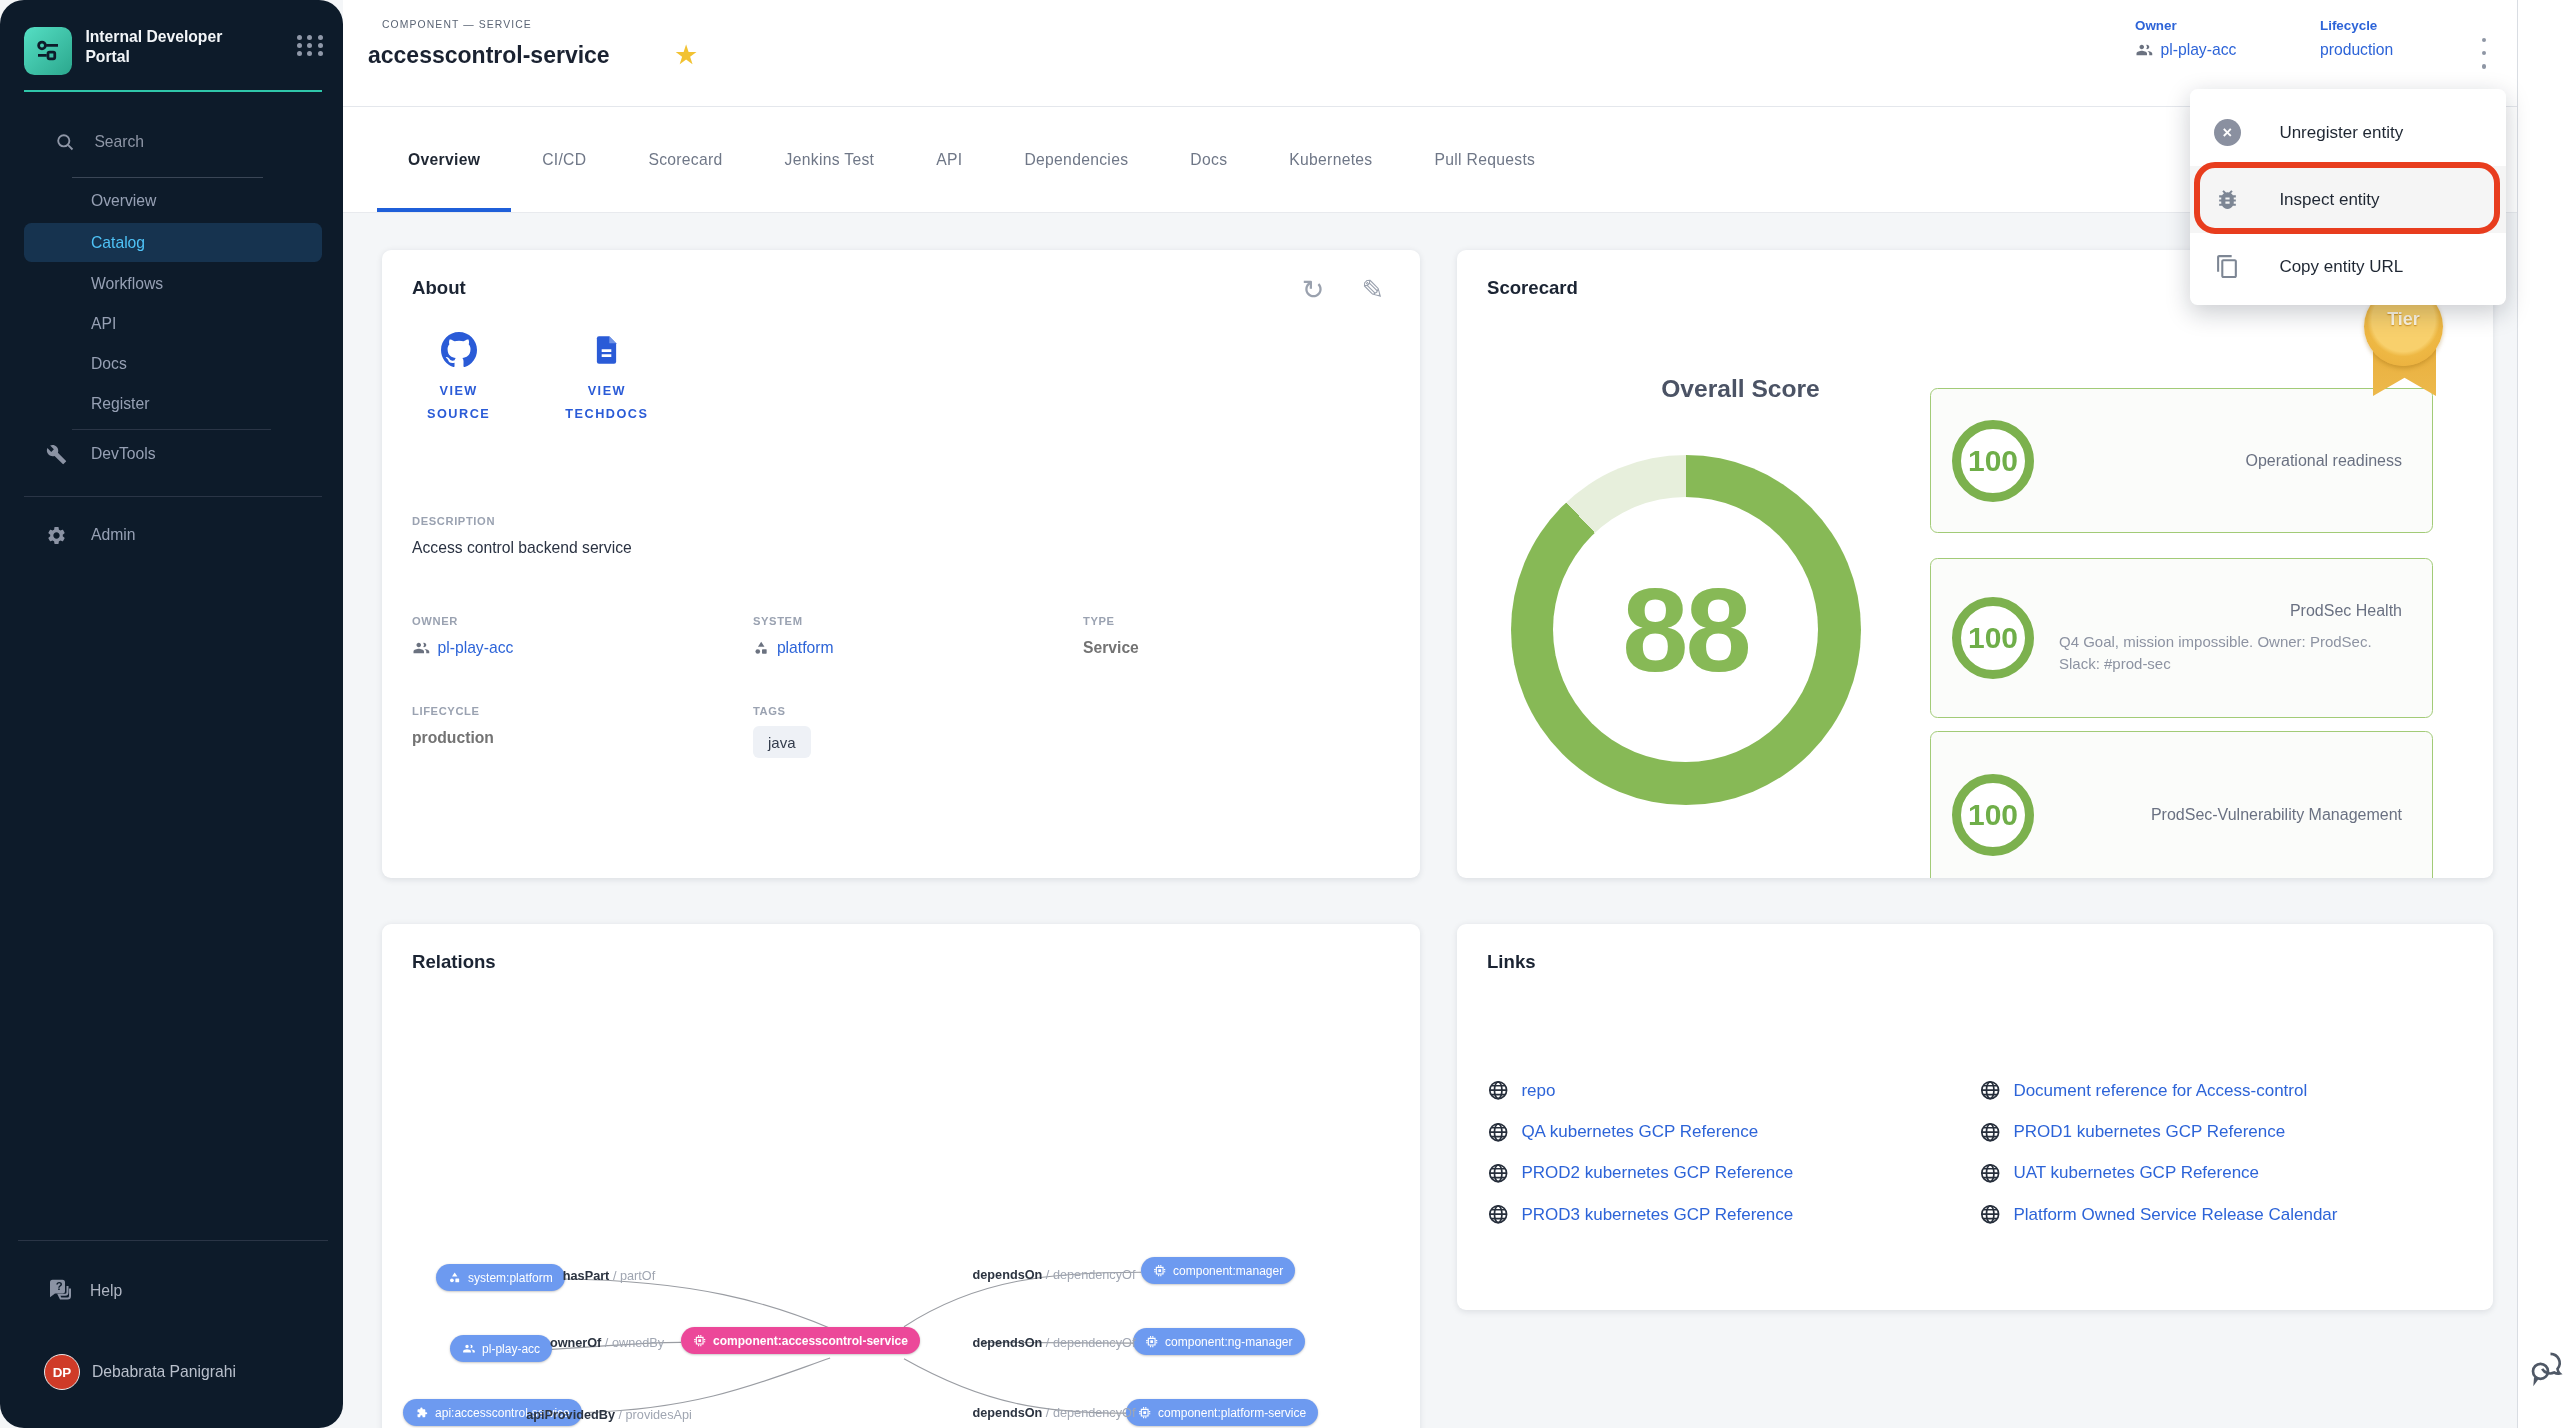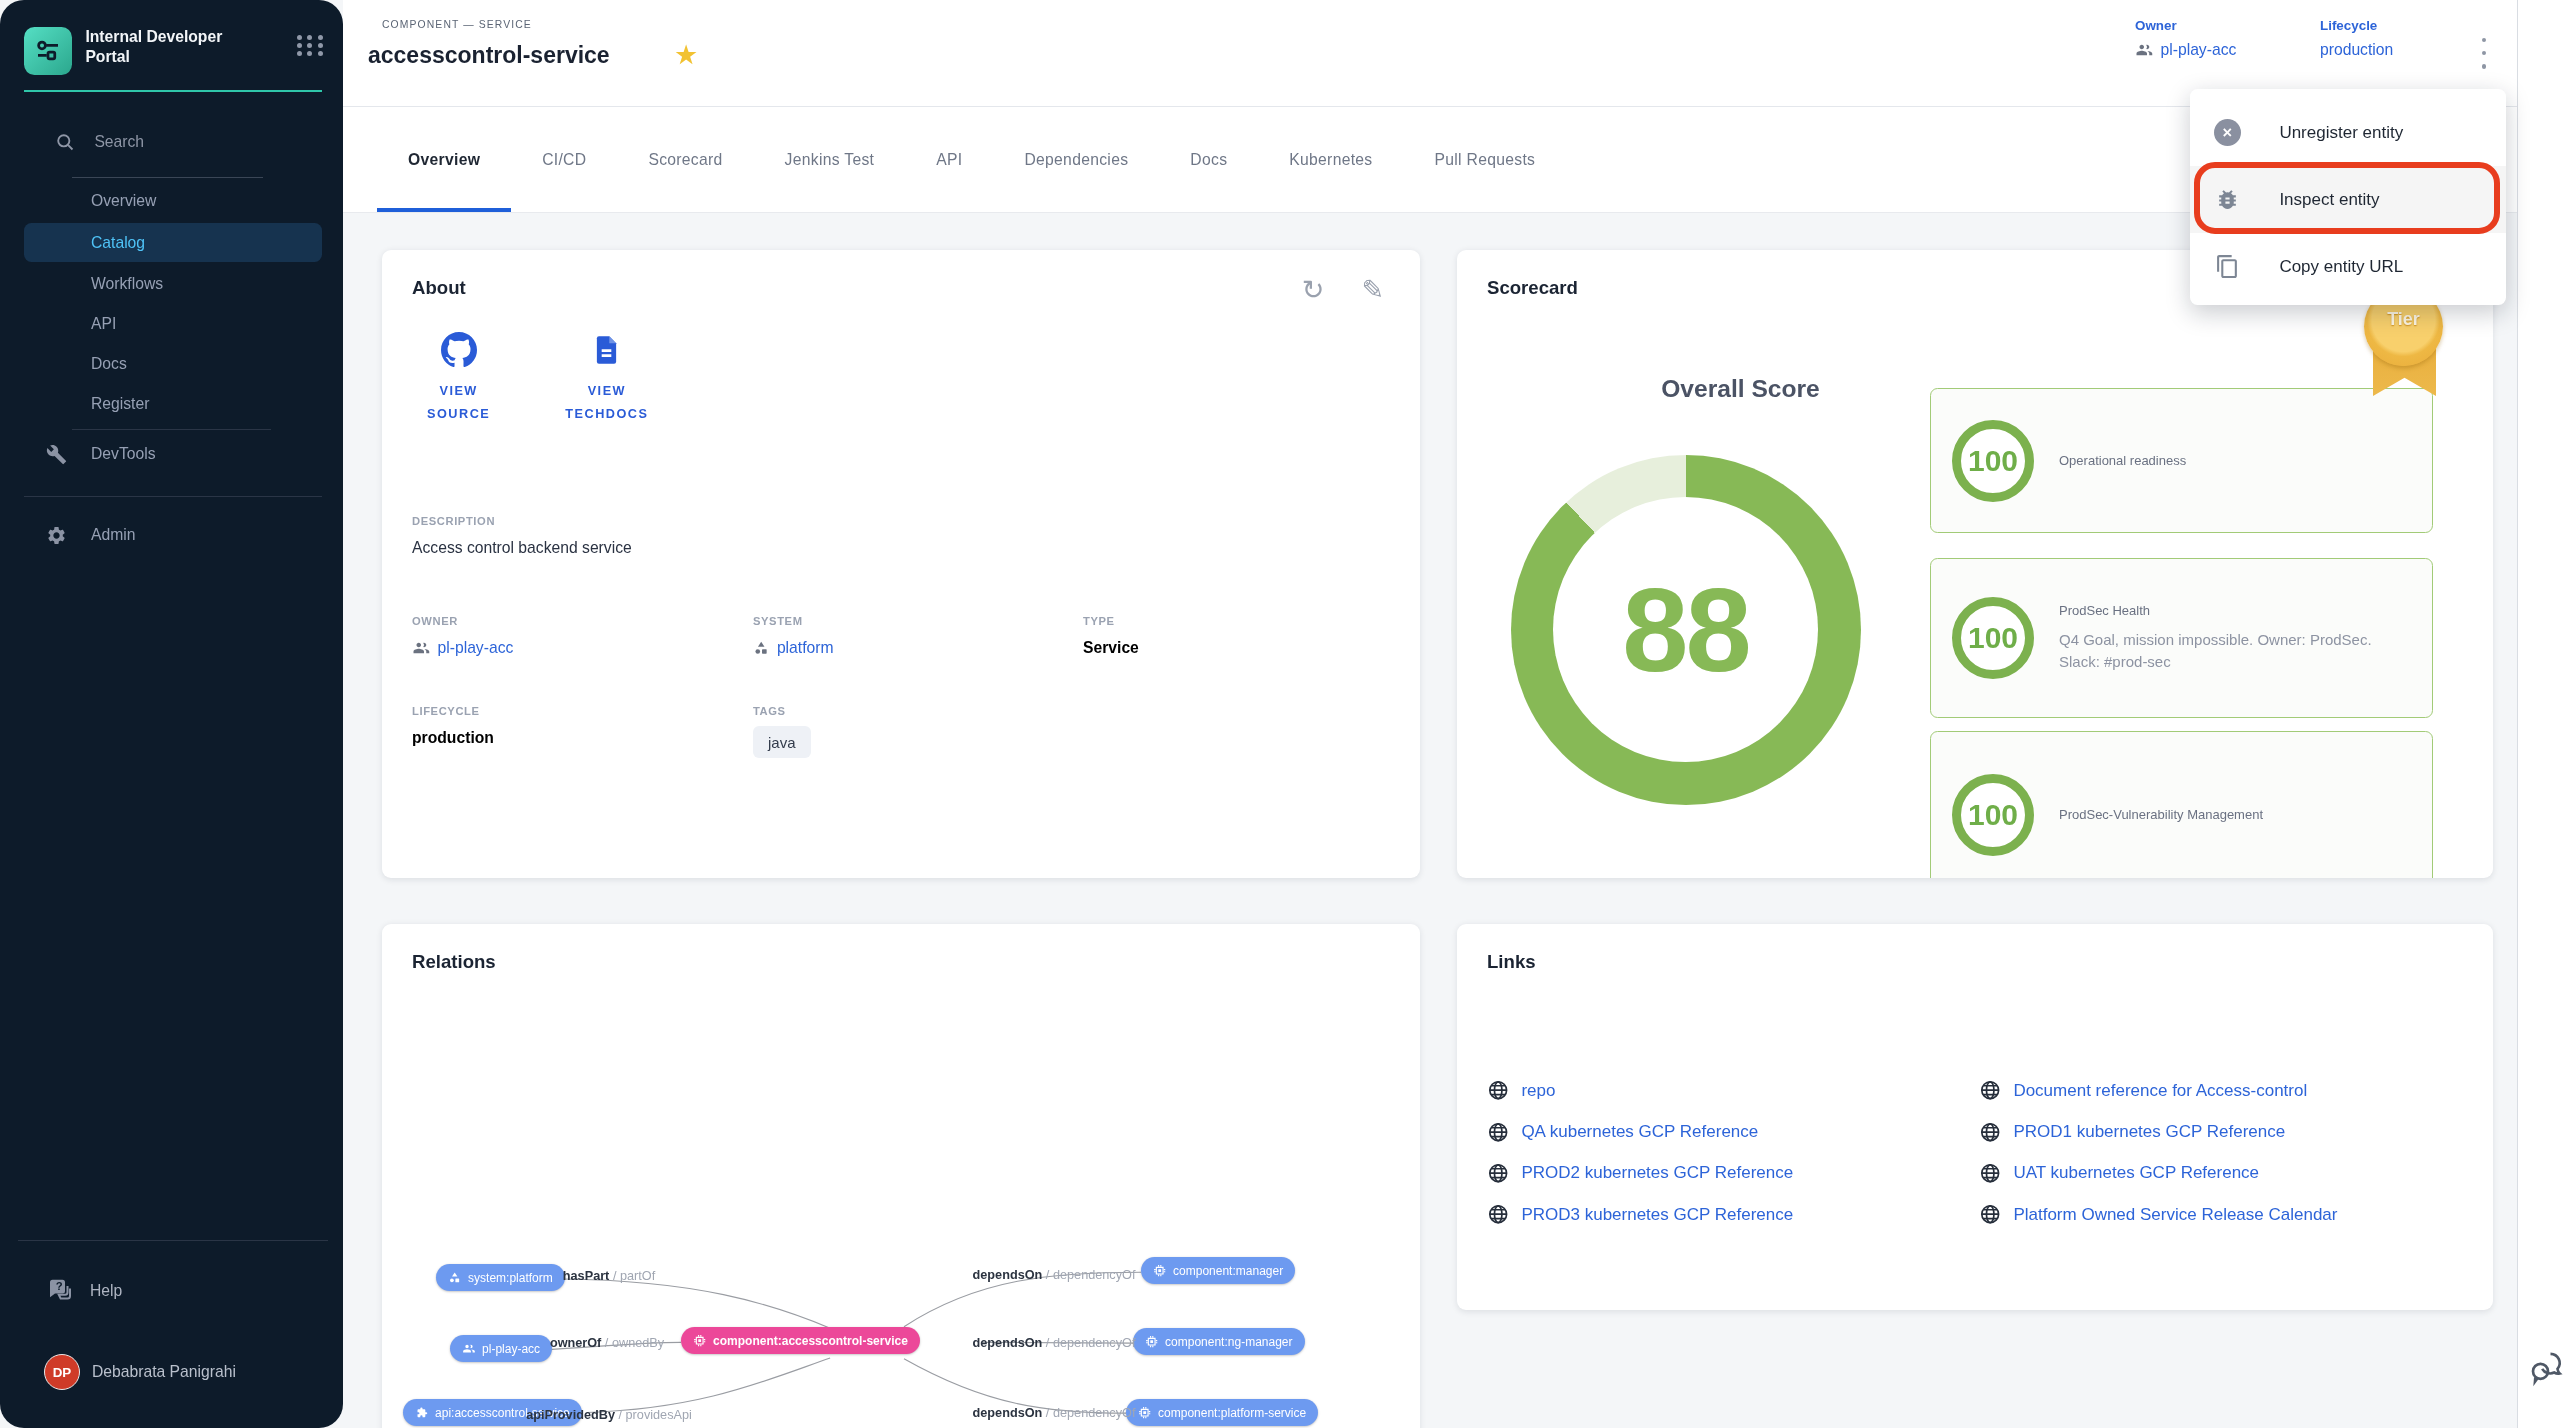--- a/index.html
+++ b/index.html
@@ -67,31 +67,31 @@
   .about-btns { position:absolute; left:45px; top:82px; display:flex; gap:75px; }
   .about-btn { display:flex; flex-direction:column; align-items:center; cursor:pointer; color:#2a5bd7; font-size:12.7px; font-weight:700; letter-spacing:1.5px; }
   .about-btn svg { margin-bottom:16.4px; }
   .about-btn .l2 { margin-top:9px; }
   .fld-lbl { font-size:11.2px; font-weight:700; letter-spacing:0.6px; color:#9aa2b1; }
   .fld-val { font-size:15.7px; color:#2a3242; margin-top:12px; }
   .fld { position:absolute; }
   .fld .linkval { display:flex; align-items:center; color:#2d64d8; cursor:pointer; }
   .fld .linkval svg { margin-right:7.5px; fill:#6b7280; }
   .tag-chip { display:inline-block; background:#eef1f6; border-radius:6px; padding:7.5px 15px; font-size:15px; color:#333c4c; margin-top:9px; }
-  .lc-bold { font-weight:700; color:#000000; }
+  .lc-bold { font-weight:700; color:#737373; }
 
   
   .overall-label { position:absolute; left:112px; top:125px; width:343px; text-align:center; font-size:24.6px; font-weight:700; color:#4b5365; }
   .donut { position:absolute; left:397px; top:205px; width:350px; height:350px; border-radius:50%; transform:translateX(-171px); }
   .donut-hole { position:absolute; left:42px; top:42px; width:265px; height:265px; background:#ffffff; border-radius:50%; display:flex; align-items:center; justify-content:center; }
   .donut-hole span { font-size:119px; font-weight:700; color:#87b956; letter-spacing:-3px; }
   .score-item { position:absolute; left:473px; width:503px; border:1.5px solid #a2cb77; background:#fbfcfa; border-radius:7.5px; display:flex; align-items:center; padding-left:21px; }
   .ring-badge { width:82px; height:82px; border-radius:50%; border:9.7px solid #7cb14e; background:#ffffff; color:#6fae49; font-weight:700; font-size:30px; display:flex; align-items:center; justify-content:center; flex:0 0 82px; }
   .score-text { margin-left:25px; width:343px; }
-  .score-title { font-size:13px; color:#6a7182; line-height:1.35; }
+  .score-title { font-size:16px; color:#6a7182; line-height:1.35;text-align:right; }
   .score-sub { font-size:15px; color:#8d93a2; line-height:1.5; margin-top:9px; }
 
   
   .ribbon { position:absolute; left:2361px; top:287px; width:86px; height:119px; z-index:40; }
   .ribbon .tails { position:absolute; left:12px; top:52px; width:63px; height:57px; background:linear-gradient(180deg,#e8ae3d,#edb94b); clip-path:polygon(0 0,100% 0,100% 100%,50% 68%,0 100%); }
   .ribbon .rosette { position:absolute; left:3px; top:0; width:79px; height:79px; border-radius:50%; background:radial-gradient(circle at 50% 42%,#f8d06c 0 52%,#eeb844 60%,#e9ab39 100%); box-shadow:0 2.2px 4.5px rgba(150,100,10,0.35); display:flex; align-items:flex-start; justify-content:center; }
   .ribbon .rosette span { margin-top:22.4px; color:#fdf6e3; font-weight:700; font-size:18px; text-shadow:0 0.7px 1.5px #c98f1f; }
 
   
   .link-col { position:absolute; top:154px; }

